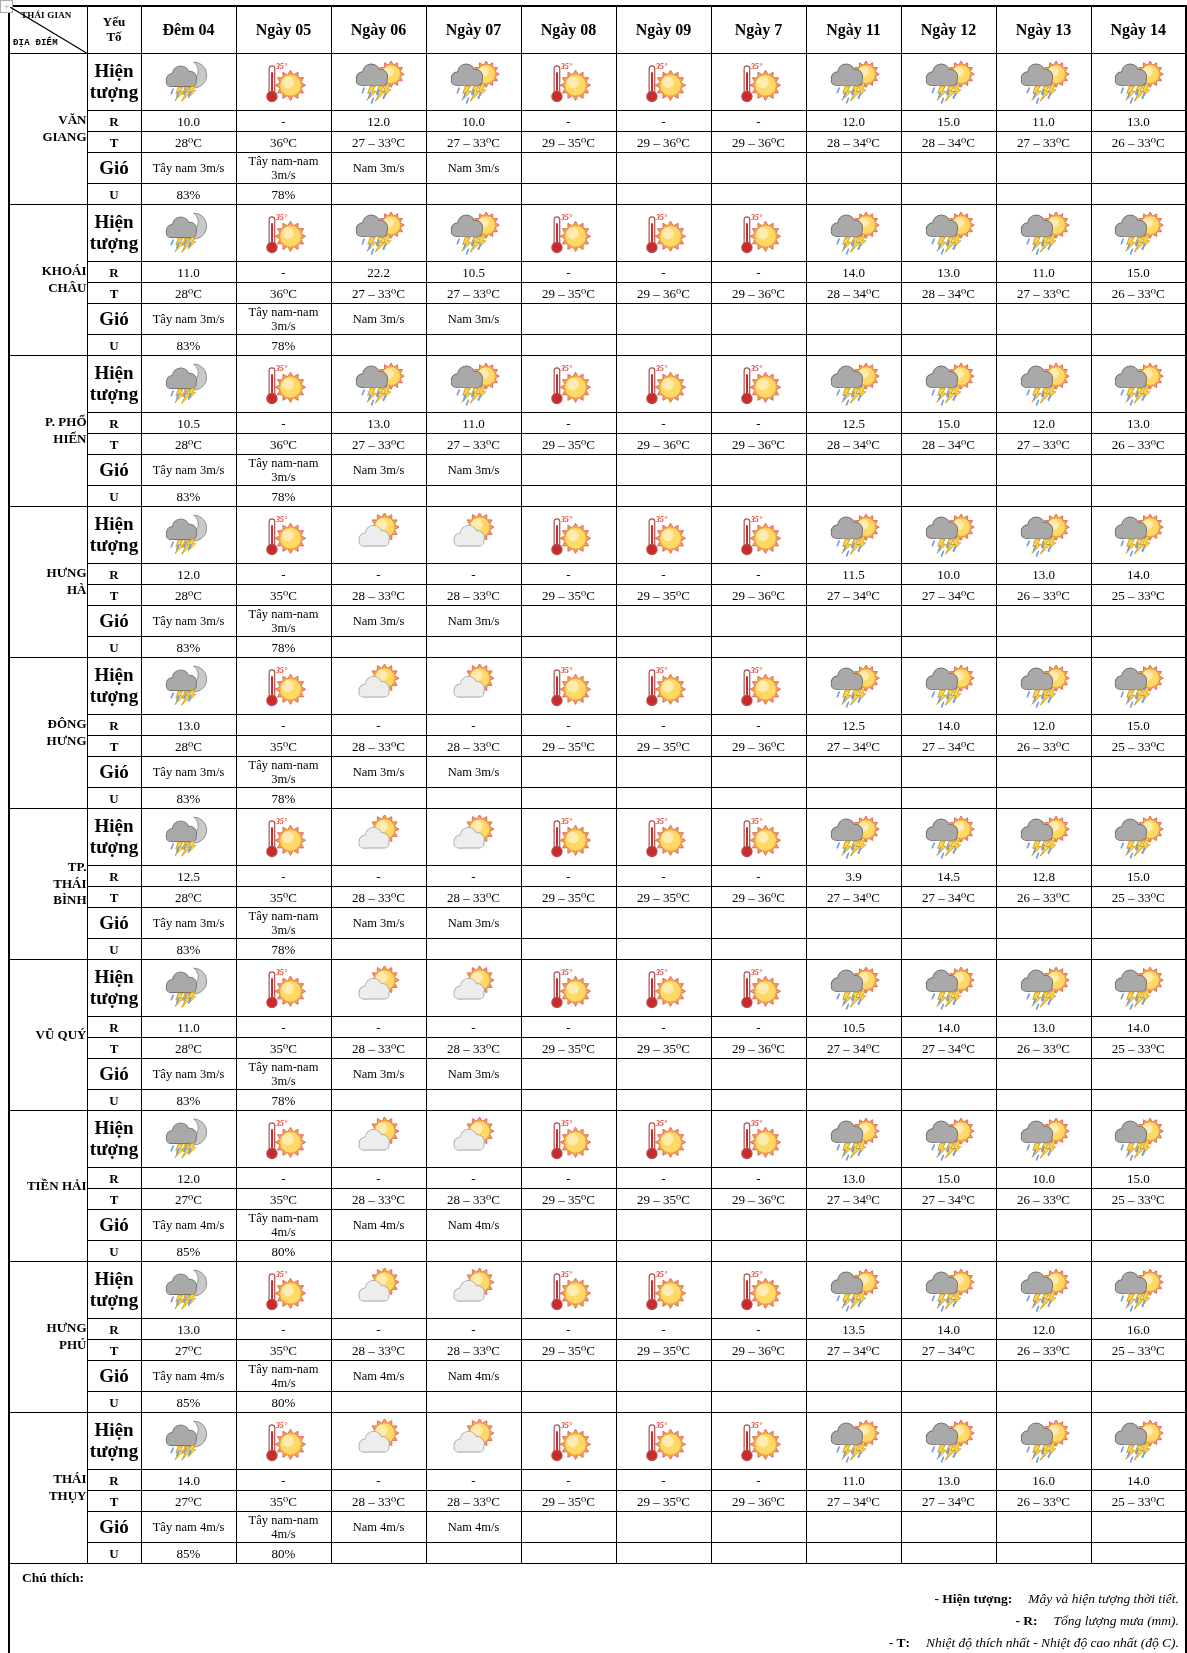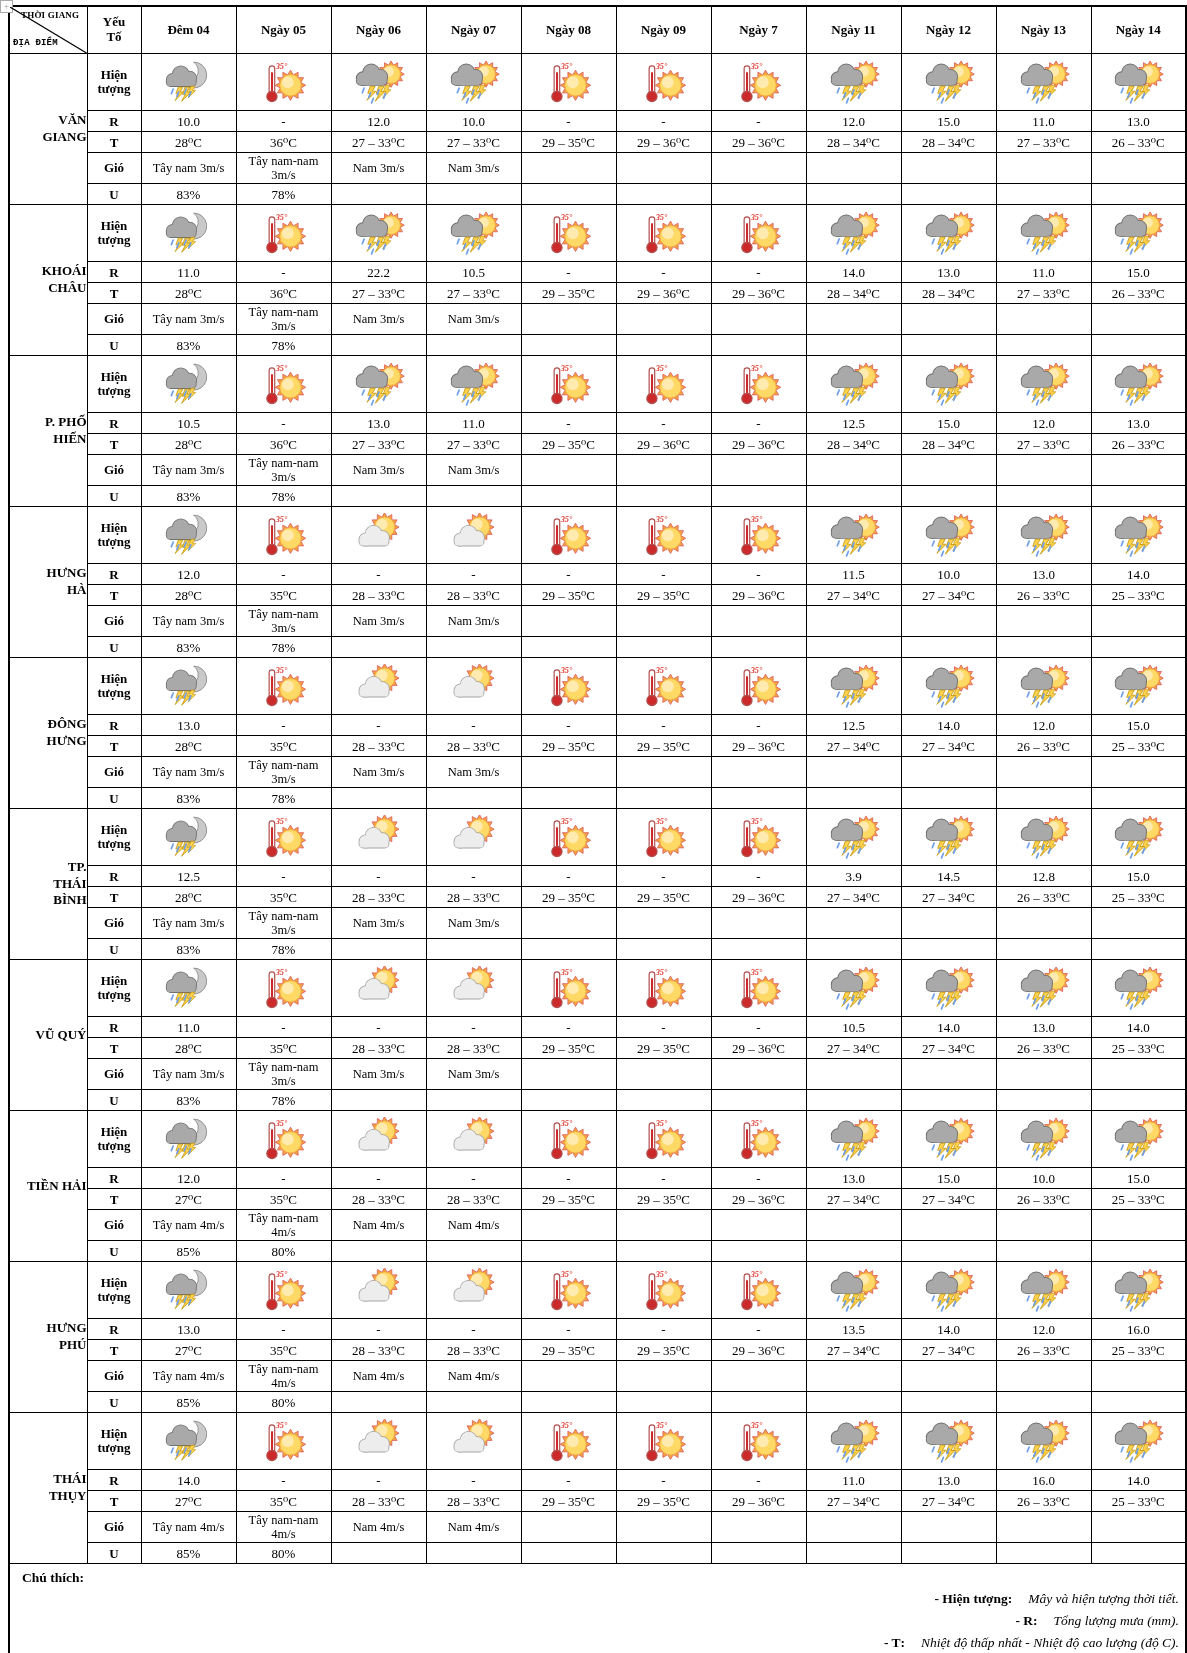--- a/index.html
+++ b/index.html
@@ -22,28 +22,28 @@
   }
   th,td{
     border:1px solid #000;
     padding:0;
     text-align:center;
     vertical-align:middle;
     overflow:hidden;
   }
   tr.gtop > td{border-top:1.8px solid #000;}
   th{height:46px;font-weight:bold;border-bottom:1.8px solid #000;}
-  th.day{font-size:13px;}
+  th.day{font-size:16px;}
   th.yt{font-size:13px;white-space:pre-line;line-height:1.12;}
   th.corner{position:relative;}
   .diag{position:absolute;top:0;left:0;width:100%;height:100%;}
   .ctop{position:absolute;top:3px;left:11px;font-size:9px;letter-spacing:0.2px;}
   .cbot{position:absolute;bottom:5px;left:3px;font-size:9px;letter-spacing:0.2px;font-family:Liberation Mono, monospace;}
   td.loc{font-weight:bold;font-size:13px;white-space:pre-line;line-height:1.3;text-align:right;}
-  td.lbl{font-weight:bold;font-size:13px;white-space:pre-line;line-height:1.1;}
+  td.lbl{font-weight:bold;font-size:19px;white-space:pre-line;line-height:1.1;}
   tr .icell{height:56px;}
   tr.vrow td{height:20px;font-size:13px;line-height:1;}
   tr.wrow td{height:30px;}
   tr.wrow td.wval{font-size:12.5px;line-height:1.12;padding:0 2px;}
   tr.urow td{height:20px;font-size:13px;line-height:1;}
   .wicon{display:inline-block;line-height:0;vertical-align:middle;}
   td.legend{
     text-align:left;
     border-top:1.8px solid #000;
     padding:4px 6px 10px 12px;
@@ -76,21 +76,21 @@
       <col style="width:95px">
       <col style="width:95px">
       <col style="width:95px">
     </colgroup>
     <tbody>
       <tr>
         <th class="corner">
           <svg class="diag" viewBox="0 0 78 46" preserveAspectRatio="none">
             <line x1="0" y1="0" x2="78" y2="46" stroke="#000" stroke-width="1.2"></line>
           </svg>
-          <span class="ctop">THỜI GIANG</span>
+          <span class="ctop">THÁI GIAN</span>
           <span class="cbot">ĐỊA ĐIỂM</span>
         </th>
         <th class="yt">Yếu
 Tố</th>
         <th class="day">Đêm 04</th>
         <th class="day">Ngày 05</th>
         <th class="day">Ngày 06</th>
         <th class="day">Ngày 07</th>
         <th class="day">Ngày 08</th>
         <th class="day">Ngày 09</th>
@@ -2825,17 +2825,17 @@
         <td class="val"></td>
         <td class="val"></td>
         <td class="val"></td>
         <td class="val"></td>
       </tr>
       <tr>
         <td class="legend" colspan="13">
           <div class="lg-title">Chú thích:</div>
           <div class="lg-item"><span class="term">- Hiện tượng</span><span class="colon">:</span><span class="desc">Mây và hiện tượng thời tiết.</span></div>
           <div class="lg-item"><span class="term">- R</span><span class="colon">:</span><span class="desc">Tổng lượng mưa (mm).</span></div>
-          <div class="lg-item"><span class="term">- T</span><span class="colon">:</span><span class="desc">Nhiệt độ thấp nhất - Nhiệt độ cao lượng (độ C).</span></div>
+          <div class="lg-item"><span class="term">- T</span><span class="colon">:</span><span class="desc">Nhiệt độ thích nhất - Nhiệt độ cao nhất (độ C).</span></div>
         </td>
       </tr>
     </tbody>
   </table>
 
 </body></html>

